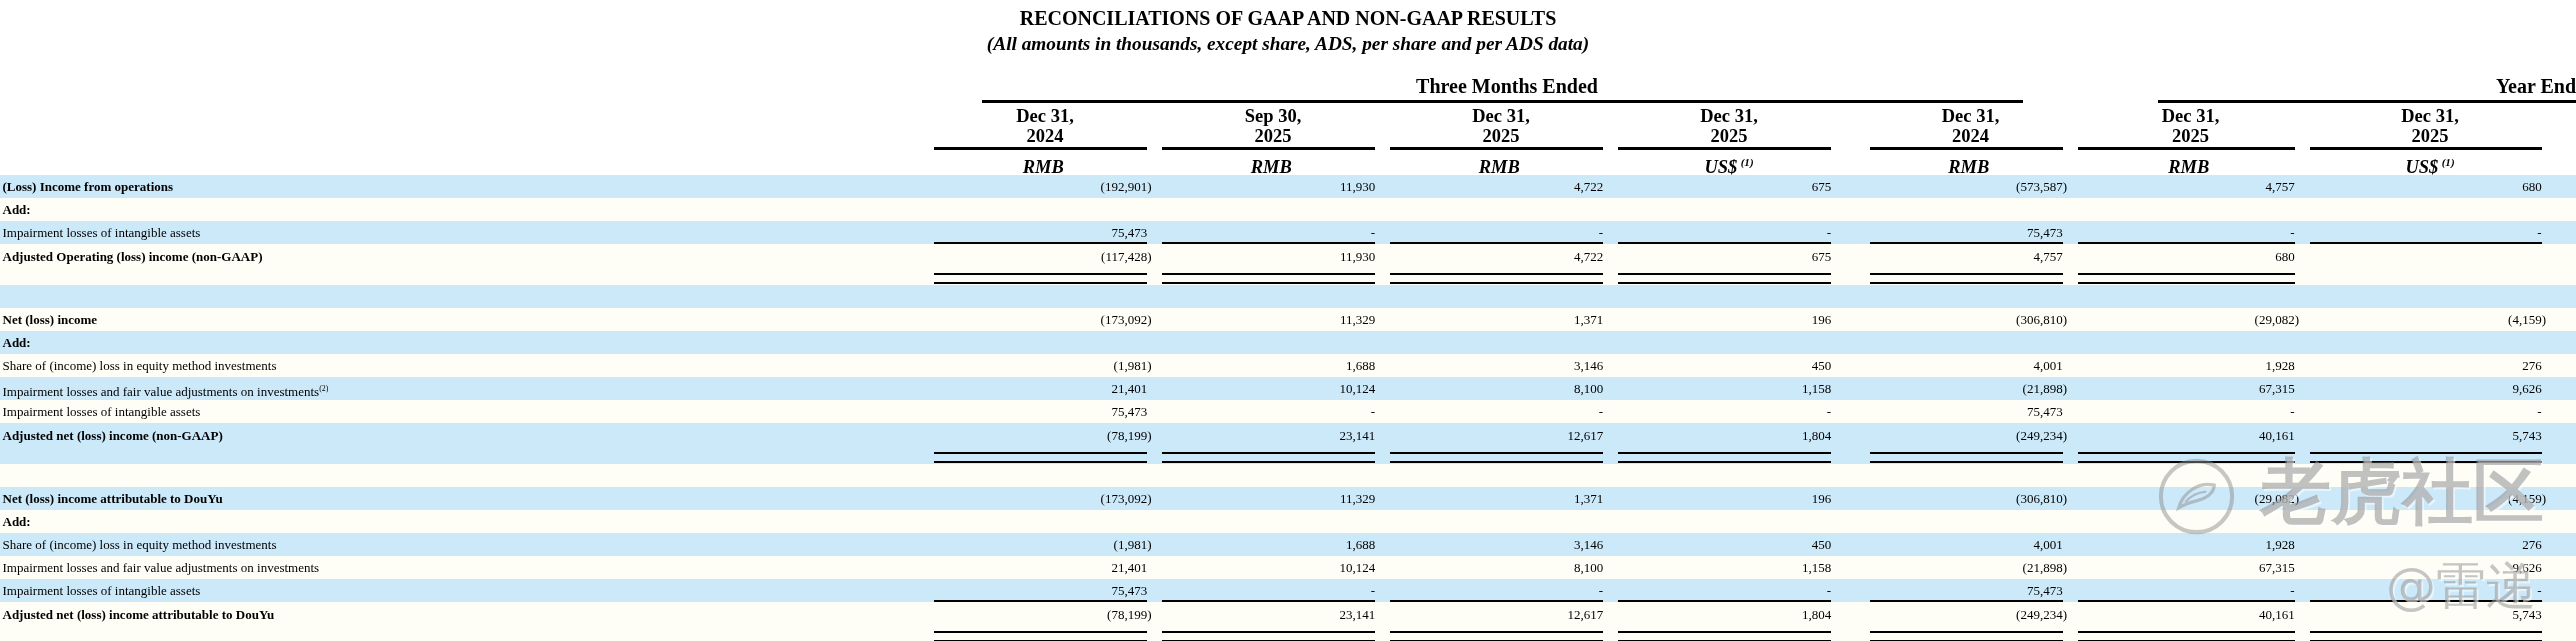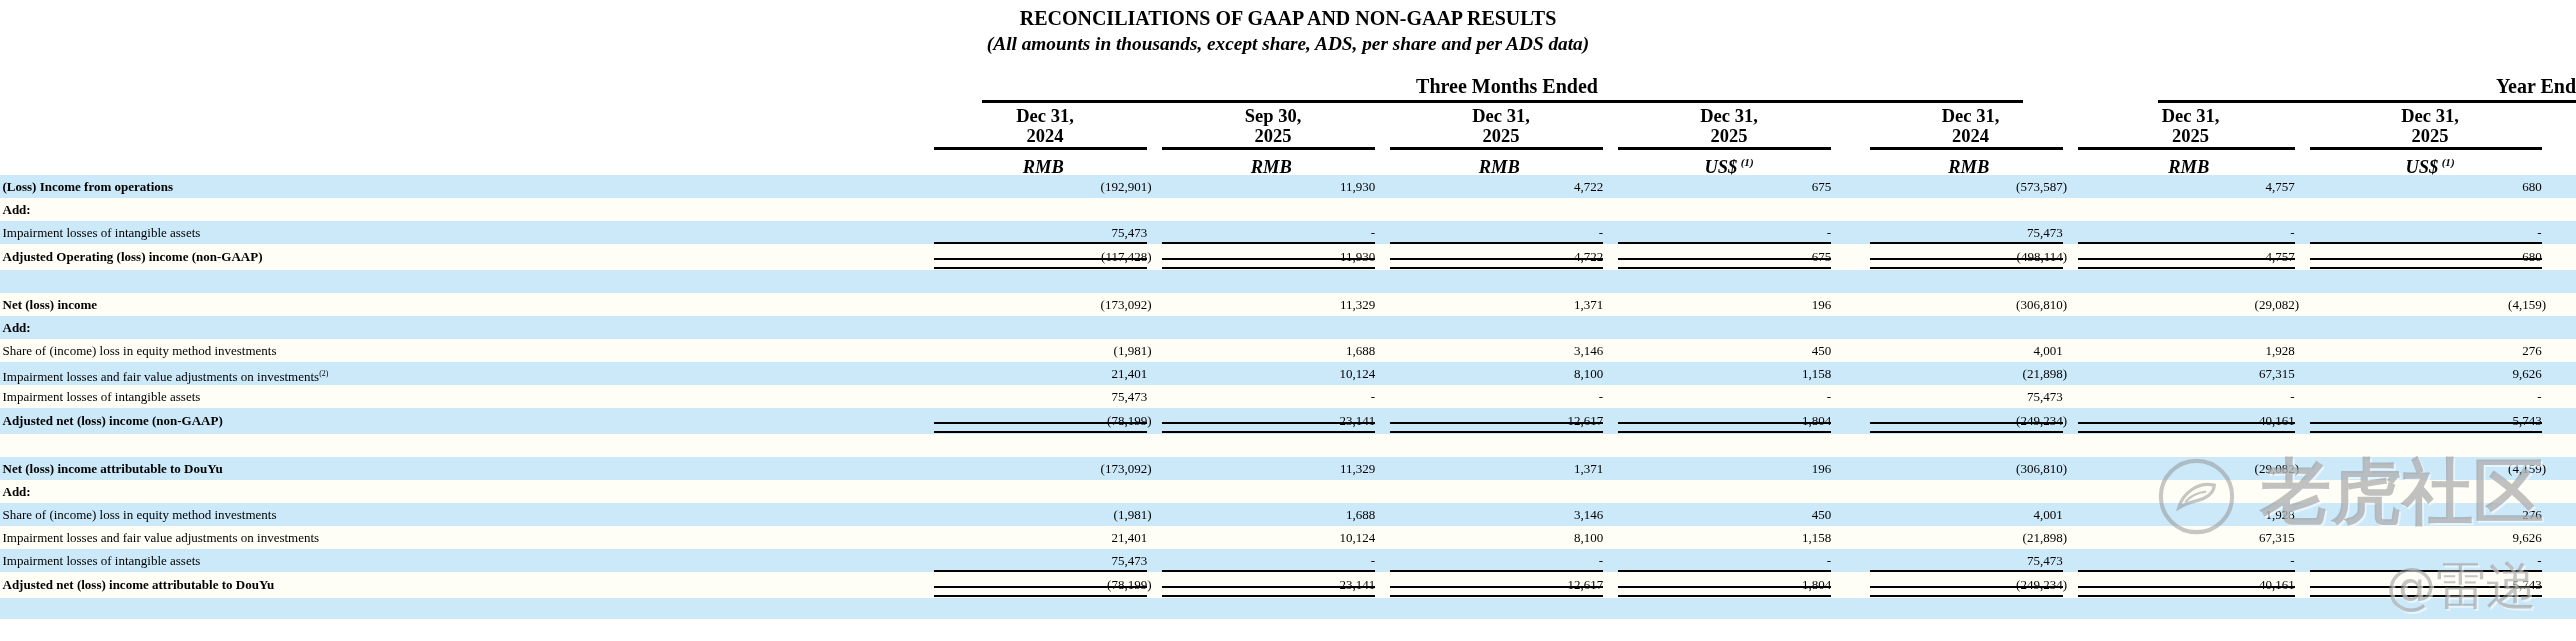--- a/index.html
+++ b/index.html
@@ -33,21 +33,21 @@
   .datec::after { content:""; position:absolute; left:3.4px; right:11.8px; bottom:0; border-bottom:3.4px solid #000; }
 
   .hdr-cur { height:25px; line-height:25px; }
   .curc { text-align:center; font-weight:bold; font-size:18.5px;font-style:italic; }
 
   .sup { font-size:0.6em; vertical-align:super; letter-spacing:0; }
   .curc .sup { margin-left:3.4px; }
 
   
   .data { height:23px; line-height:23px; font-size:13px; }
-  .data.tall { height:26px; line-height:26px; }
+  .data.tall { height:41px; line-height:26px; }
   .stripe-blue { background:#cce9fa; }
   .stripe-white { background:#fffef6; }
   .lab { padding-left:2.5px; white-space:nowrap; overflow:hidden; }
   .lab.bold { font-weight:bold; }
   .v { text-align:right; padding-right:11.8px; white-space:nowrap; position:relative; }
   .hang { display:inline-block; width:0; }
 
   .rb-single .v::after {
     content:""; position:absolute; left:3.4px; right:11.8px; bottom:0; border-bottom:2.5px solid #000;
   }
@@ -167,21 +167,20 @@
         <div class="cell v">-</div>
         <div class="cell v">-</div>
       </div>
       <div class="r data stripe-white tall rb-double">
         <div class="cell lab bold"><span>Adjusted Operating (loss) income (non-GAAP)</span></div>
         <div class="cell v">(117,428<span class="hang">)</span></div>
         <div class="cell v">11,930</div>
         <div class="cell v">4,722</div>
         <div class="cell v">675</div>
         <div class="cell"></div>
-        <div class="cell v">(498,114<span class="hang">)</span></div>
         <div class="cell v">4,757</div>
         <div class="cell v">680</div>
       </div>
       <div class="r data stripe-blue">
         <div class="cell lab"></div>
         <div class="cell v"></div>
         <div class="cell v"></div>
         <div class="cell v"></div>
         <div class="cell v"></div>
         <div class="cell"></div>

